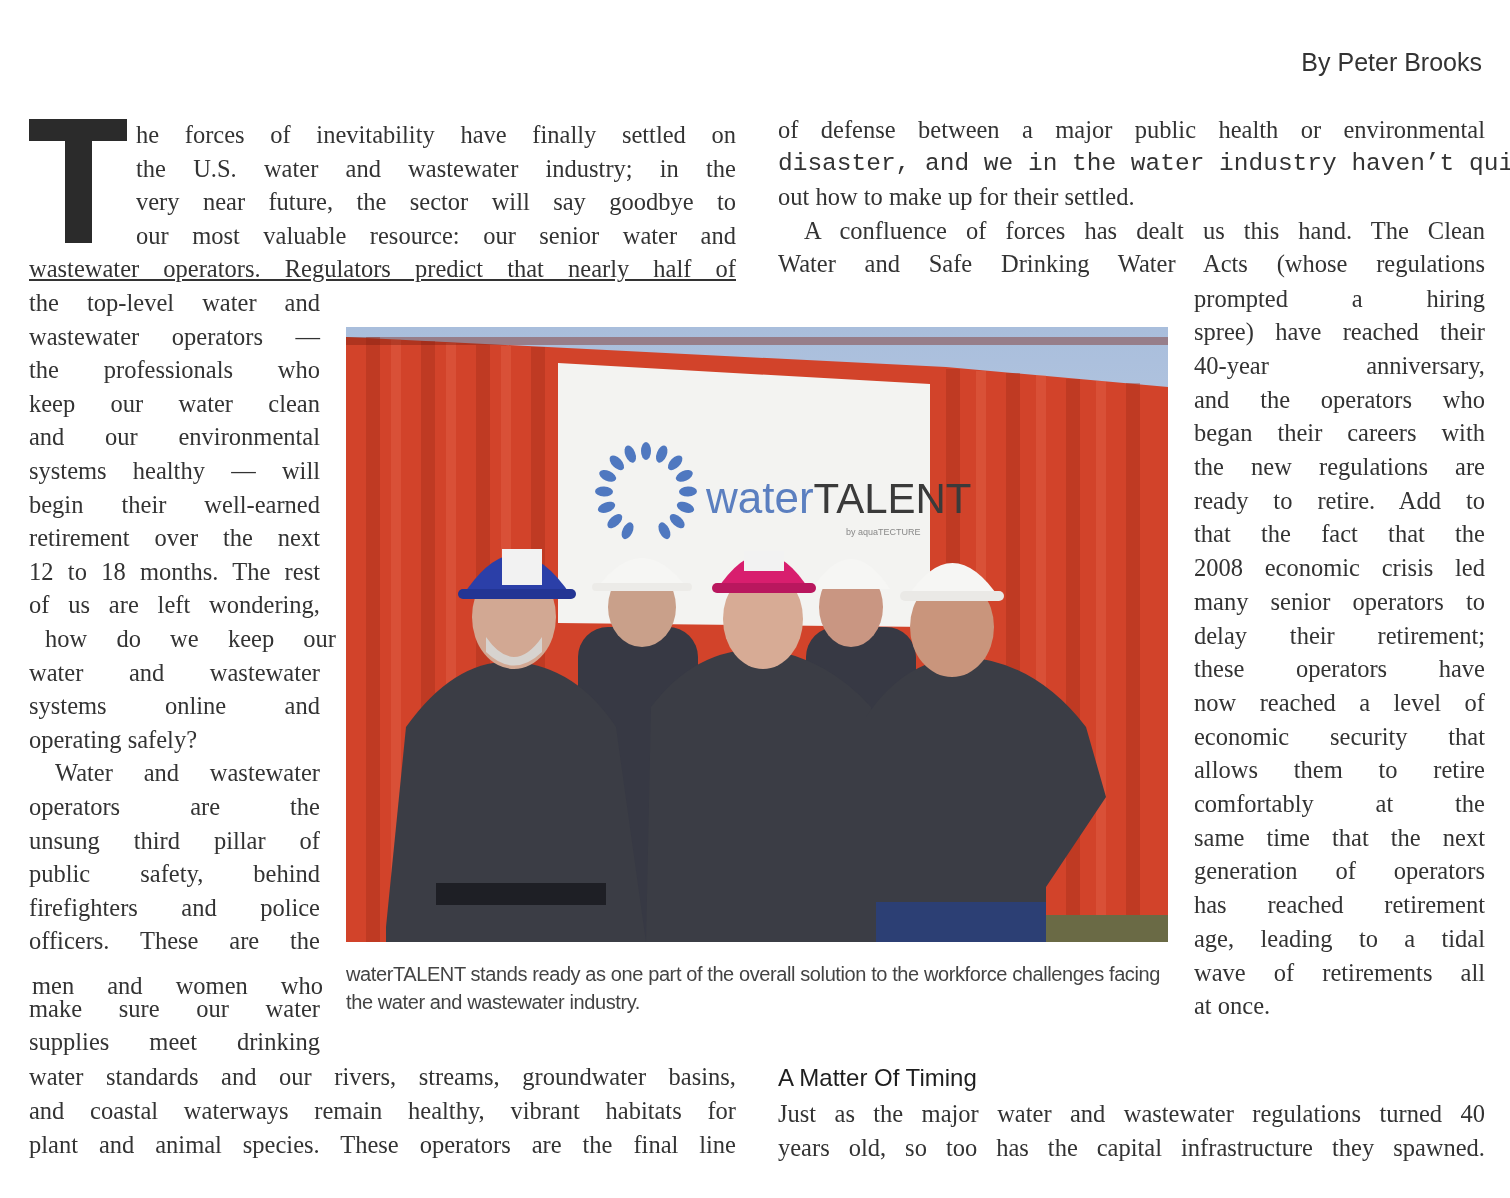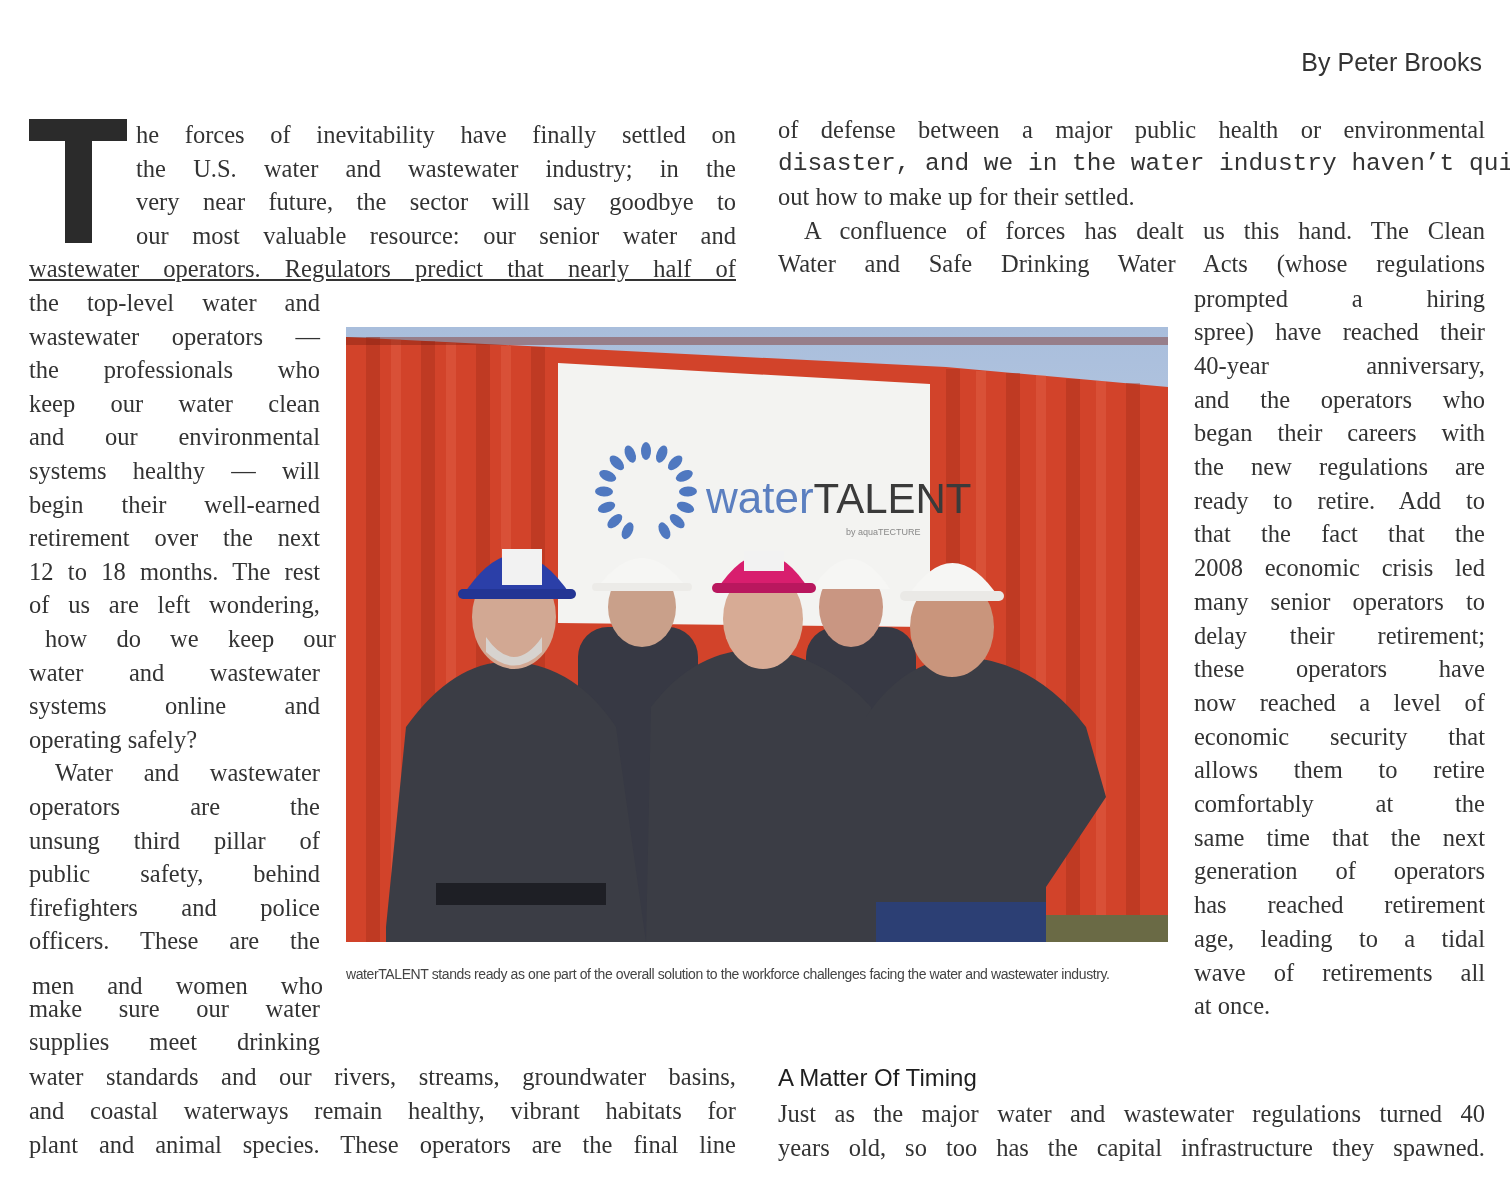--- a/index.html
+++ b/index.html
@@ -7,21 +7,21 @@
     .byline { position:absolute; right:28px; top:28px; font-family:"Liberation Sans",sans-serif; font-size:25px; color:#333;margin-top:20px; }
 
     .line { position:absolute; font-family:"Liberation Serif",serif; font-size:24.5px; line-height:34px; white-space:nowrap; color:#333; text-align:justify; text-align-last:justify; }
     .line.last { text-align-last:left; }
 
     .dropcap { position:absolute; left:29px; top:119px; width:98px; height:124px; }
     .dropcap .bar { position:absolute; left:0; top:0; width:98px; height:22px; background:#2b2b2b; }
     .dropcap .stem { position:absolute; left:36px; top:0; width:27px; height:124px; background:#2b2b2b; }
 
     .photo { position:absolute; left:346px; top:327px; width:822px; height:615px; overflow:hidden; background:#c63a22; }
-    .caption { position:absolute; left:346px; top:960px; width:830px; font-family:"Liberation Sans",sans-serif; font-size:14px; line-height:28px; color:#444; letter-spacing:-0.4px; }
+    .caption { position:absolute; left:346px; top:960px; width:830px; font-family:"Liberation Sans",sans-serif; font-size:20px; line-height:28px; color:#444; letter-spacing:-0.4px; }
 
     .subhead { position:absolute; left:778px; top:1064px; font-family:"Liberation Sans",sans-serif; font-weight:normal; font-size:24px; color:#1e1e1e; }
   </style>
 </head>
 <body>
 
 <div class="byline">By Peter Brooks</div>
 
 <div class="dropcap" aria-label="T">
   <div class="bar"></div>

